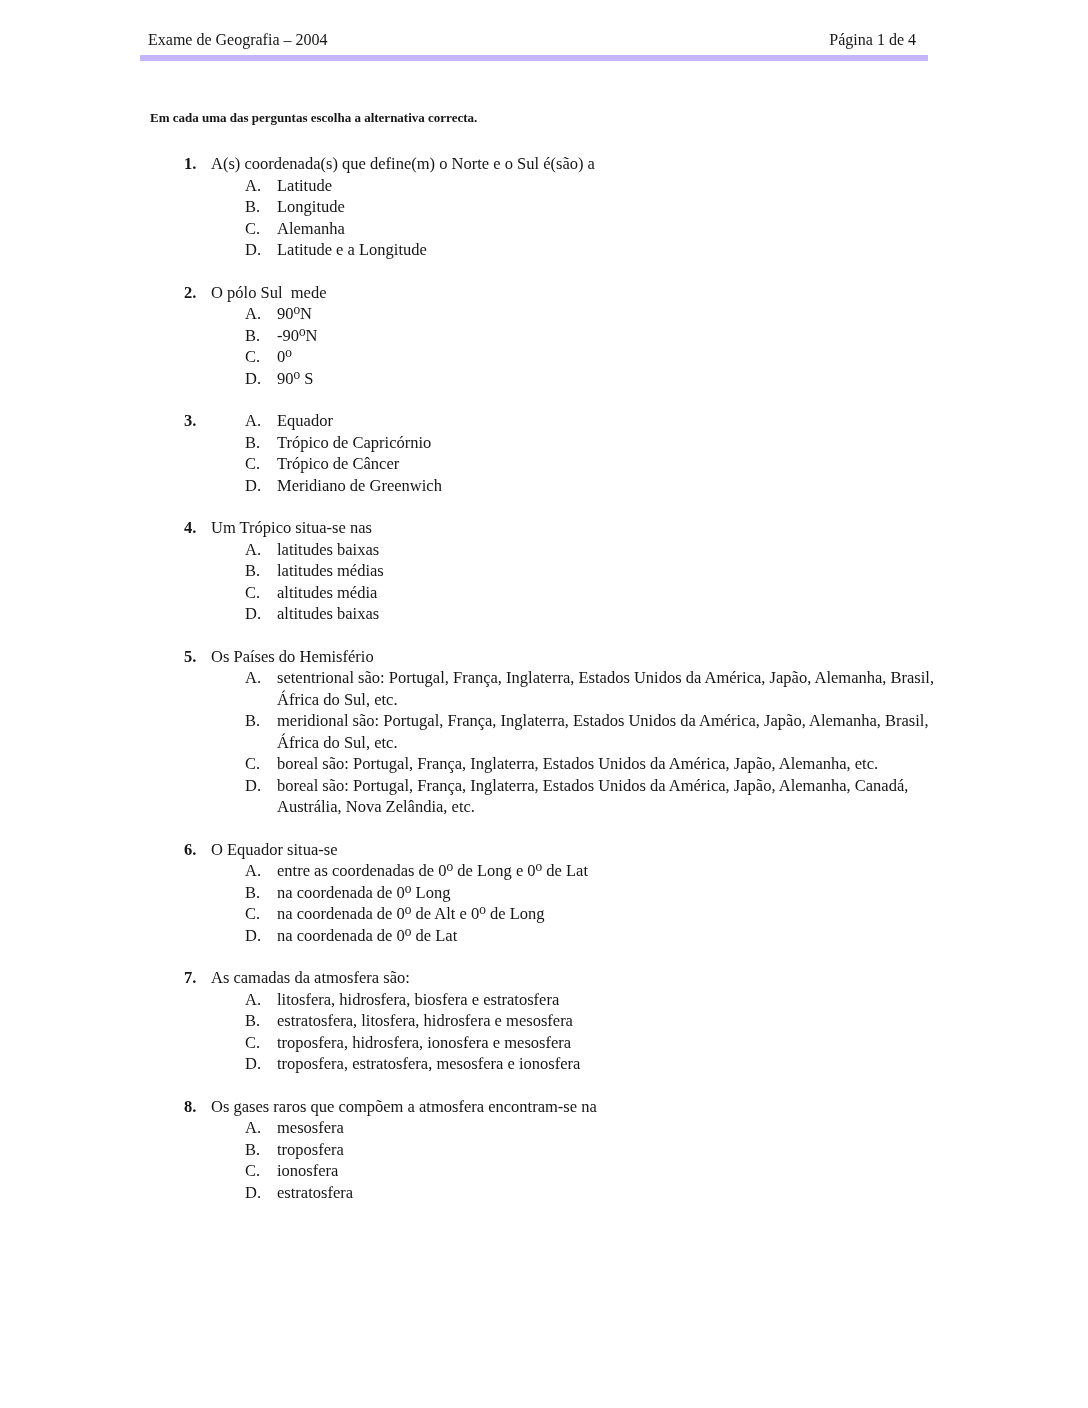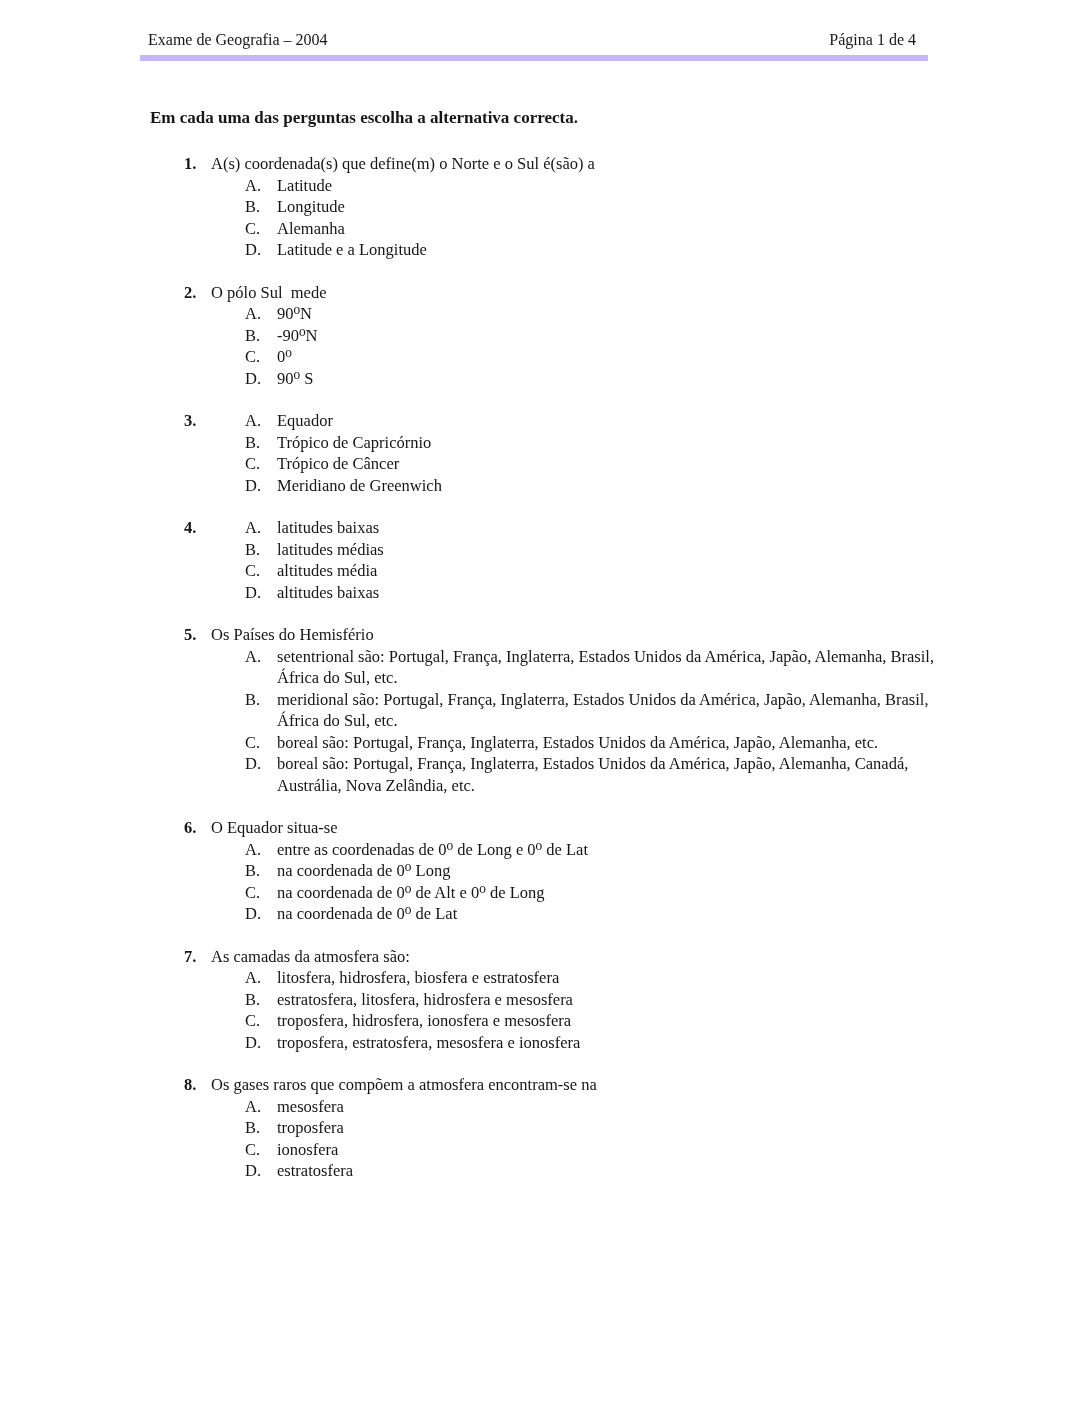--- a/index.html
+++ b/index.html
@@ -25,21 +25,21 @@
     align-items: flex-end;
     padding: 0 12px 5px 8px;
     font-size: 16px;
     line-height: 20px;
   }
   .content {
     margin: 46px 120px 0 150px;
   }
   .instruction {
     font-weight: bold;
-    font-size: 17px;
+    font-size: 13px;
     line-height: 22px;
     white-space: pre-wrap;
   }
   .question-list {
     margin-top: 24px;
   }
   .question {
     display: flex;
     margin-bottom: 21px;
     padding-left: 34px;
@@ -160,20 +160,21 @@
               <div class="option">
     <span class="opt-letter">D.</span>
     <span class="opt-text">Meridiano de Greenwich</span>
   </div>
             </div>
     </div>
   </div>
         <div class="question">
     <span class="q-num">4.</span>
     <div class="q-body">
+      <div class="q-title">Um Trópico situa-se nas</div>
       <div class="options">
               <div class="option">
     <span class="opt-letter">A.</span>
     <span class="opt-text">latitudes baixas</span>
   </div>
               <div class="option">
     <span class="opt-letter">B.</span>
     <span class="opt-text">latitudes médias</span>
   </div>
               <div class="option">

